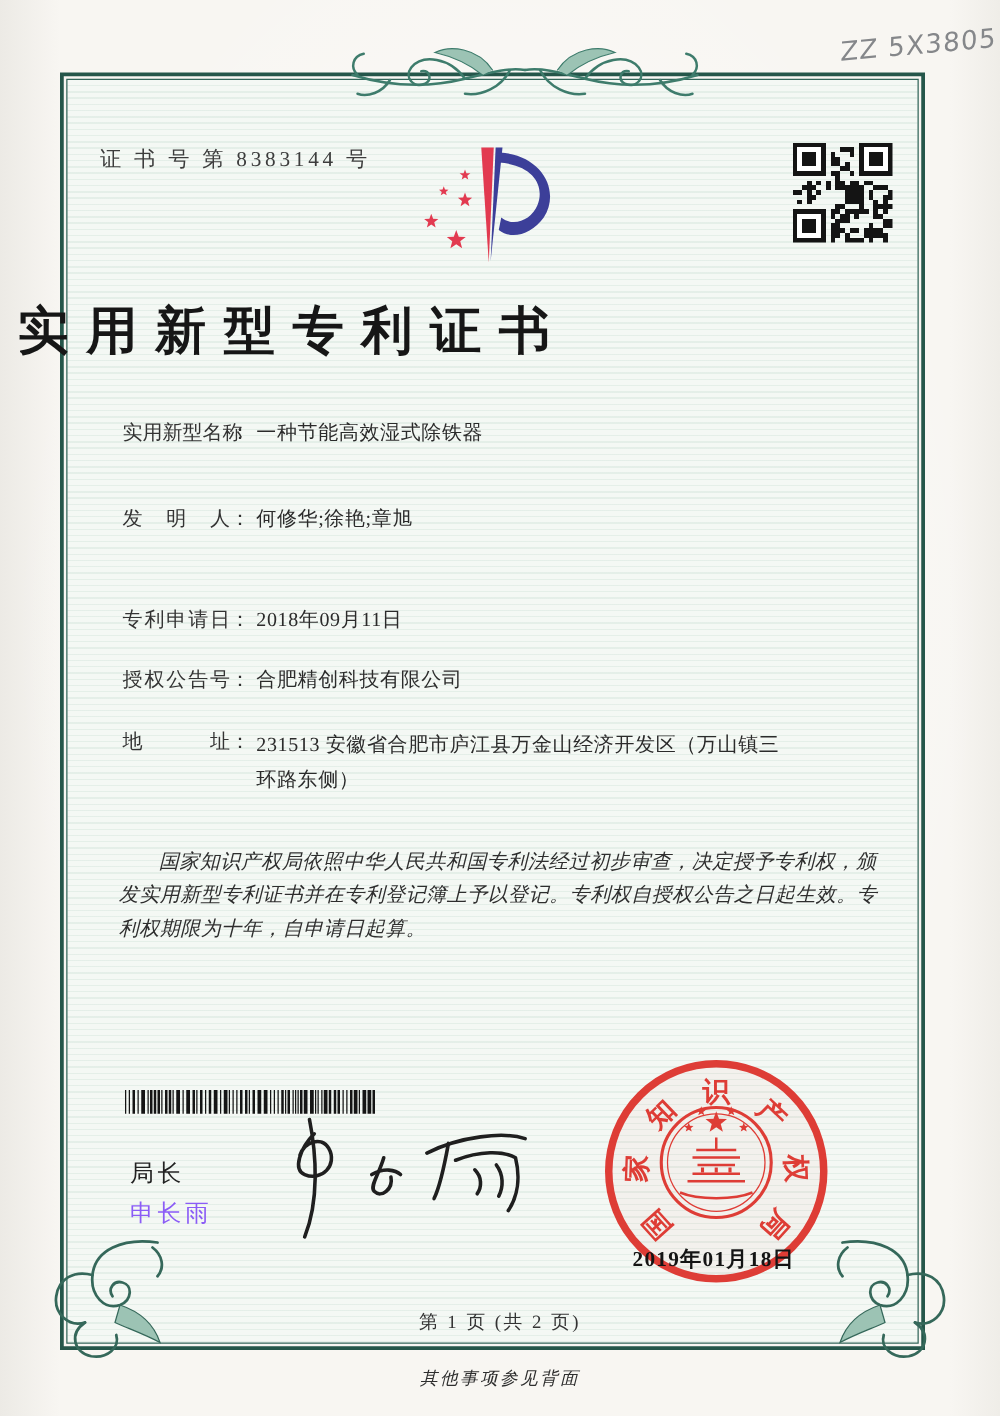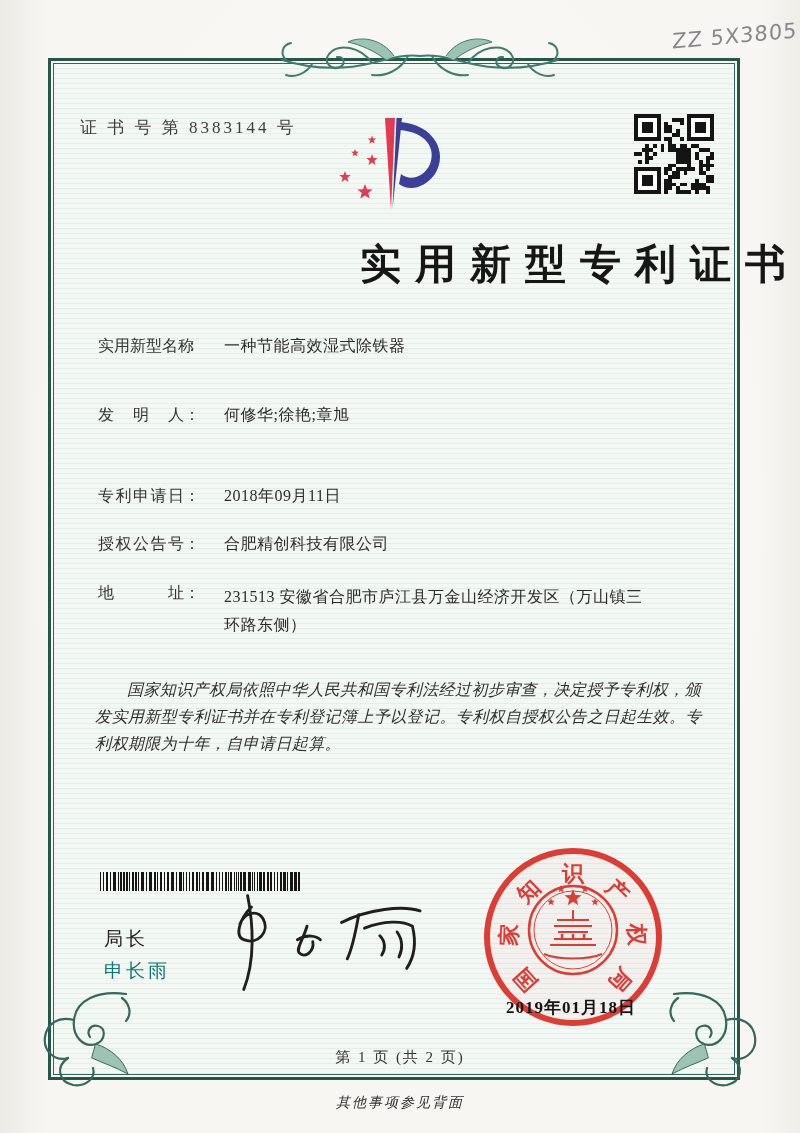--- a/index.html
+++ b/index.html
@@ -25,43 +25,43 @@
       #f4f8f4;
   }
   .orn{position:absolute;pointer-events:none;}
   
   #pencil-note{
     position:absolute;left:672px;top:24px;transform:rotate(-5deg) skewX(-6deg);
     font-family:"DejaVu Sans",sans-serif;font-size:21px;color:#85878a;letter-spacing:1px;
   }
   #cert-no{position:absolute;left:80px;top:116px;font-size:17px;letter-spacing:3px;color:#3c3c3c;}
   #title{
-    position:absolute;left:0;top:237px;width:100%;text-align:right;
+    position:absolute;left:0;top:237px;width:100%;text-align:left;
     font-size:41px;font-weight:600;letter-spacing:14px;text-indent:14px;color:#161616;
   }
   .frow{position:absolute;left:98px;font-size:16px;color:#303030;white-space:nowrap;}
   .flabel{
     display:inline-block;width:86px;text-align:justify;text-align-last:justify;
     vertical-align:top;color:#333;
   }
   .colon{display:inline-block;vertical-align:top;}
-  .fvalue{display:inline-block;margin-left:20px;vertical-align:top;color:#2b2b2b;letter-spacing:.5px;}
+  .fvalue{display:inline-block;margin-left:1px;vertical-align:top;color:#2b2b2b;letter-spacing:.5px;}
   .fvalue.wrap{white-space:normal;width:432px;line-height:28px;}
   #grant-no-group{position:absolute;left:300px;top:0;}
   .para{
     position:absolute;left:95px;width:618px;font-size:16px;line-height:27px;
     text-indent:2em;letter-spacing:.4px;color:#2e2e2e;font-style:italic;
   }
   #para-1{top:660px;}
   #para-2{top:734px;}
   
   #barcode{position:absolute;left:100px;top:872px;height:19px;display:flex;align-items:stretch;}
   #barcode span{display:block;background:#151515;}
   #signer-title{position:absolute;left:104px;top:926px;font-family:"Liberation Sans","DejaVu Sans",sans-serif;font-size:19px;color:#222;letter-spacing:3px;}
-  #signer-name{position:absolute;left:104px;top:958px;font-family:"Liberation Sans","DejaVu Sans",sans-serif;font-size:19px;color:#0f766e;letter-spacing:3px;}
+  #signer-name{position:absolute;left:104px;top:958px;font-family:"Liberation Sans","DejaVu Sans",sans-serif;font-size:19px;color:#8b5cf6;letter-spacing:3px;}
   #signature{position:absolute;left:215px;top:886px;}
   #seal{position:absolute;left:478px;top:842px;opacity:.93;}
   #seal-date{
     position:absolute;left:483px;top:996px;width:176px;text-align:center;
     font-size:17px;letter-spacing:1px;color:#141414;font-weight:600;
   }
   #page-info{position:absolute;left:0;top:1048px;width:100%;text-align:center;font-size:15px;letter-spacing:2px;color:#333;}
   #back-note{position:absolute;left:0;top:1094px;width:100%;text-align:center;font-size:14px;letter-spacing:2px;color:#2e2e2e;font-style:italic;}
 </style>
 </head>

